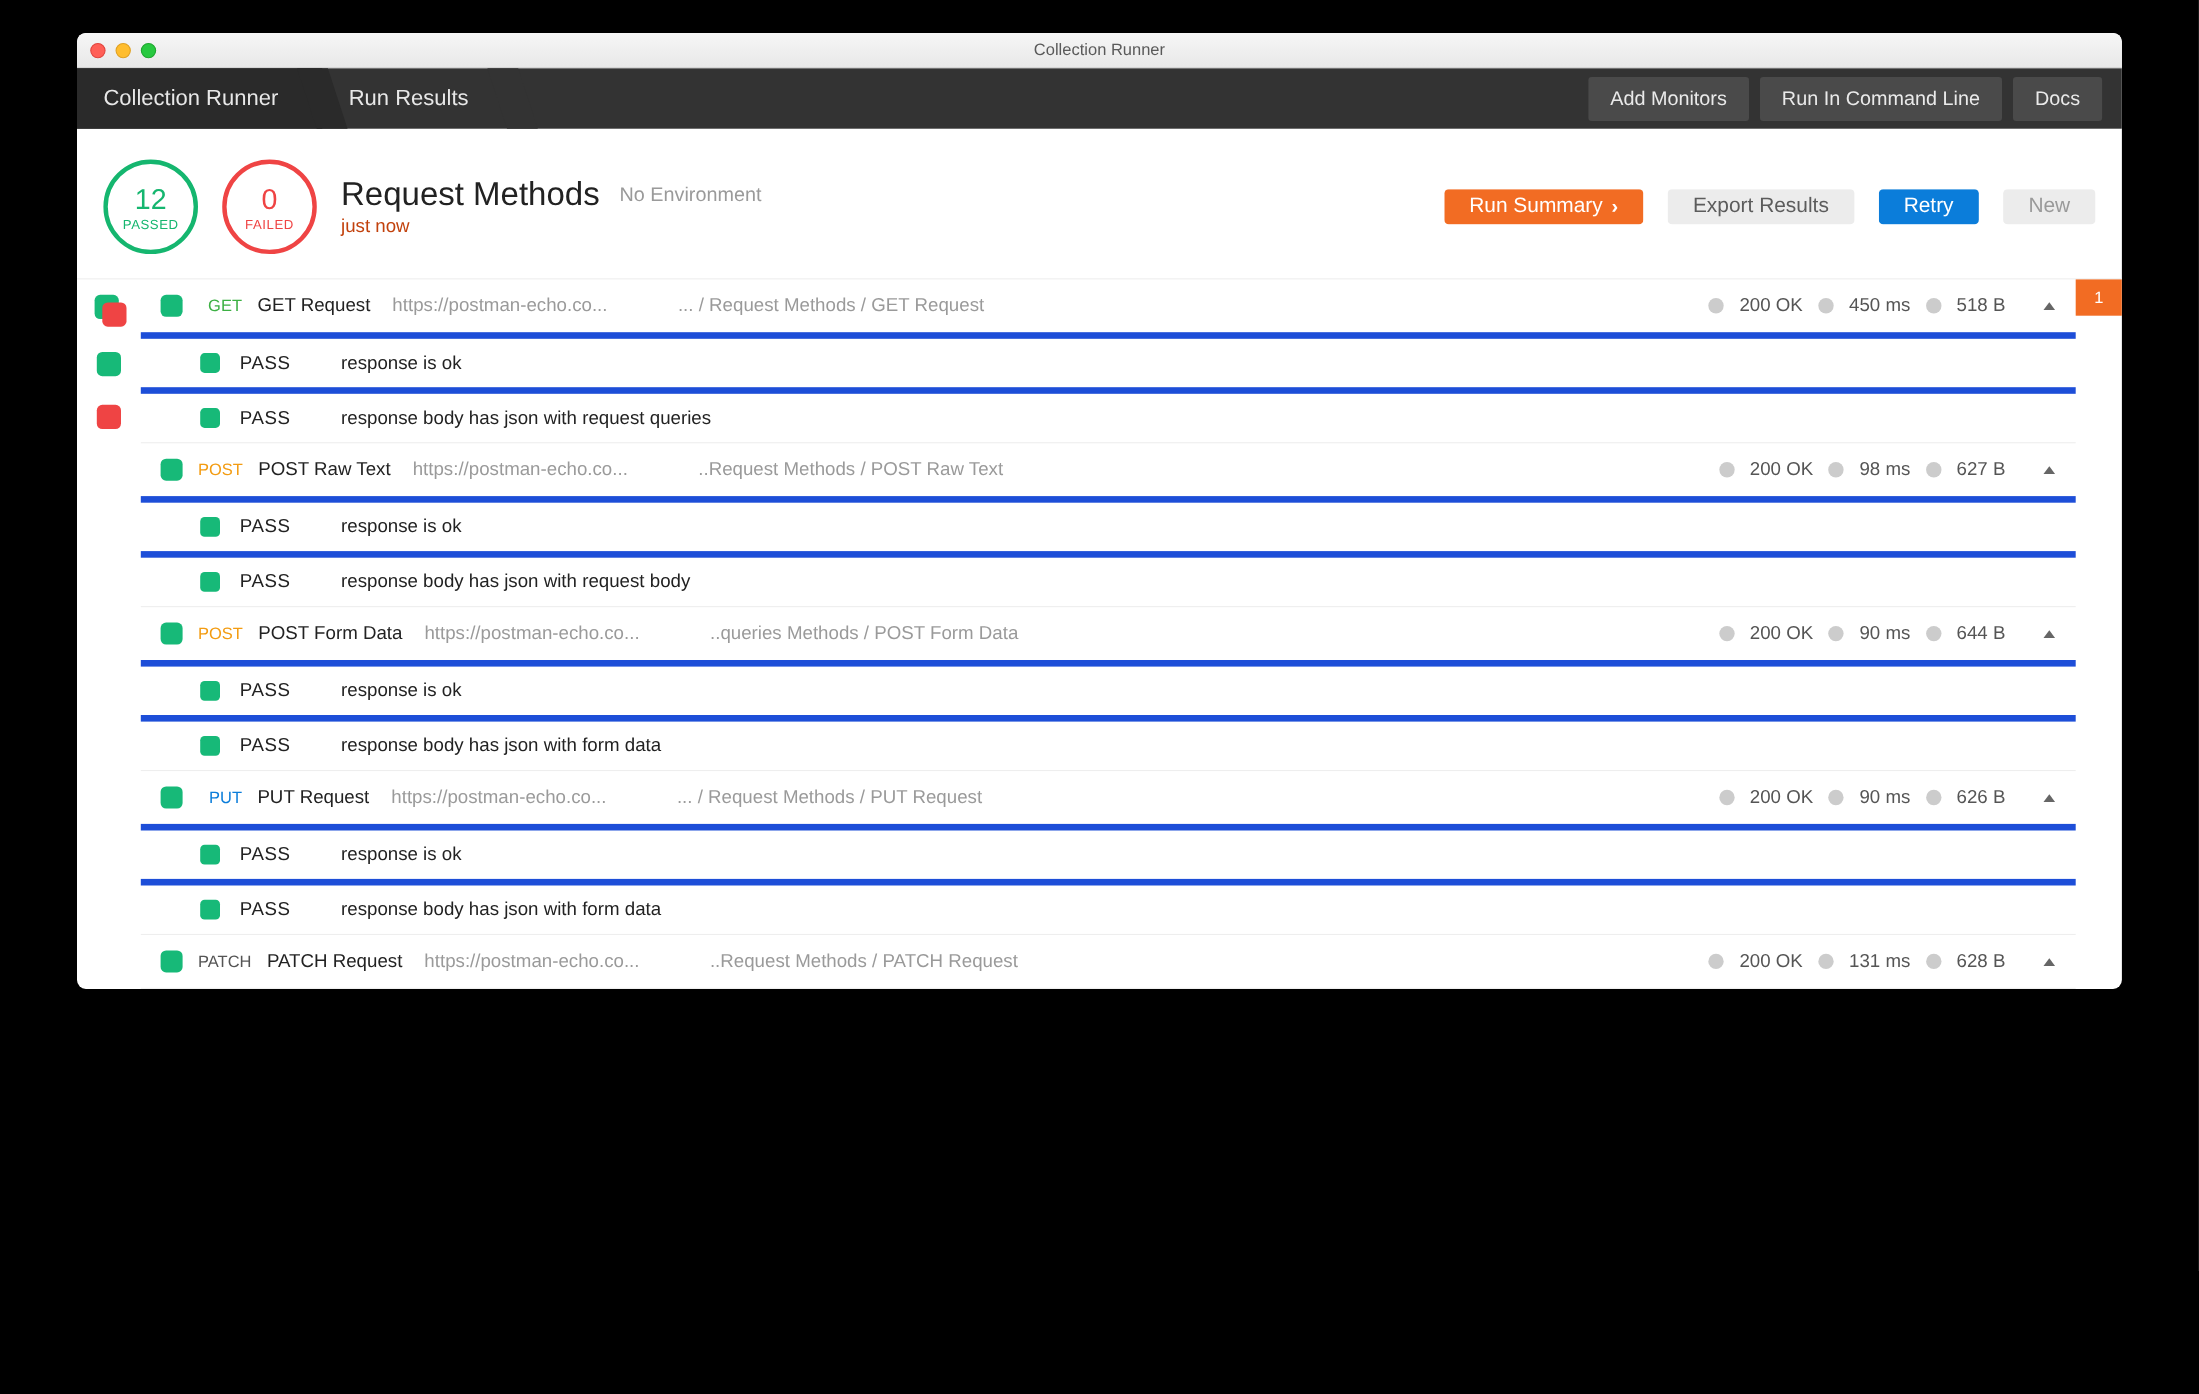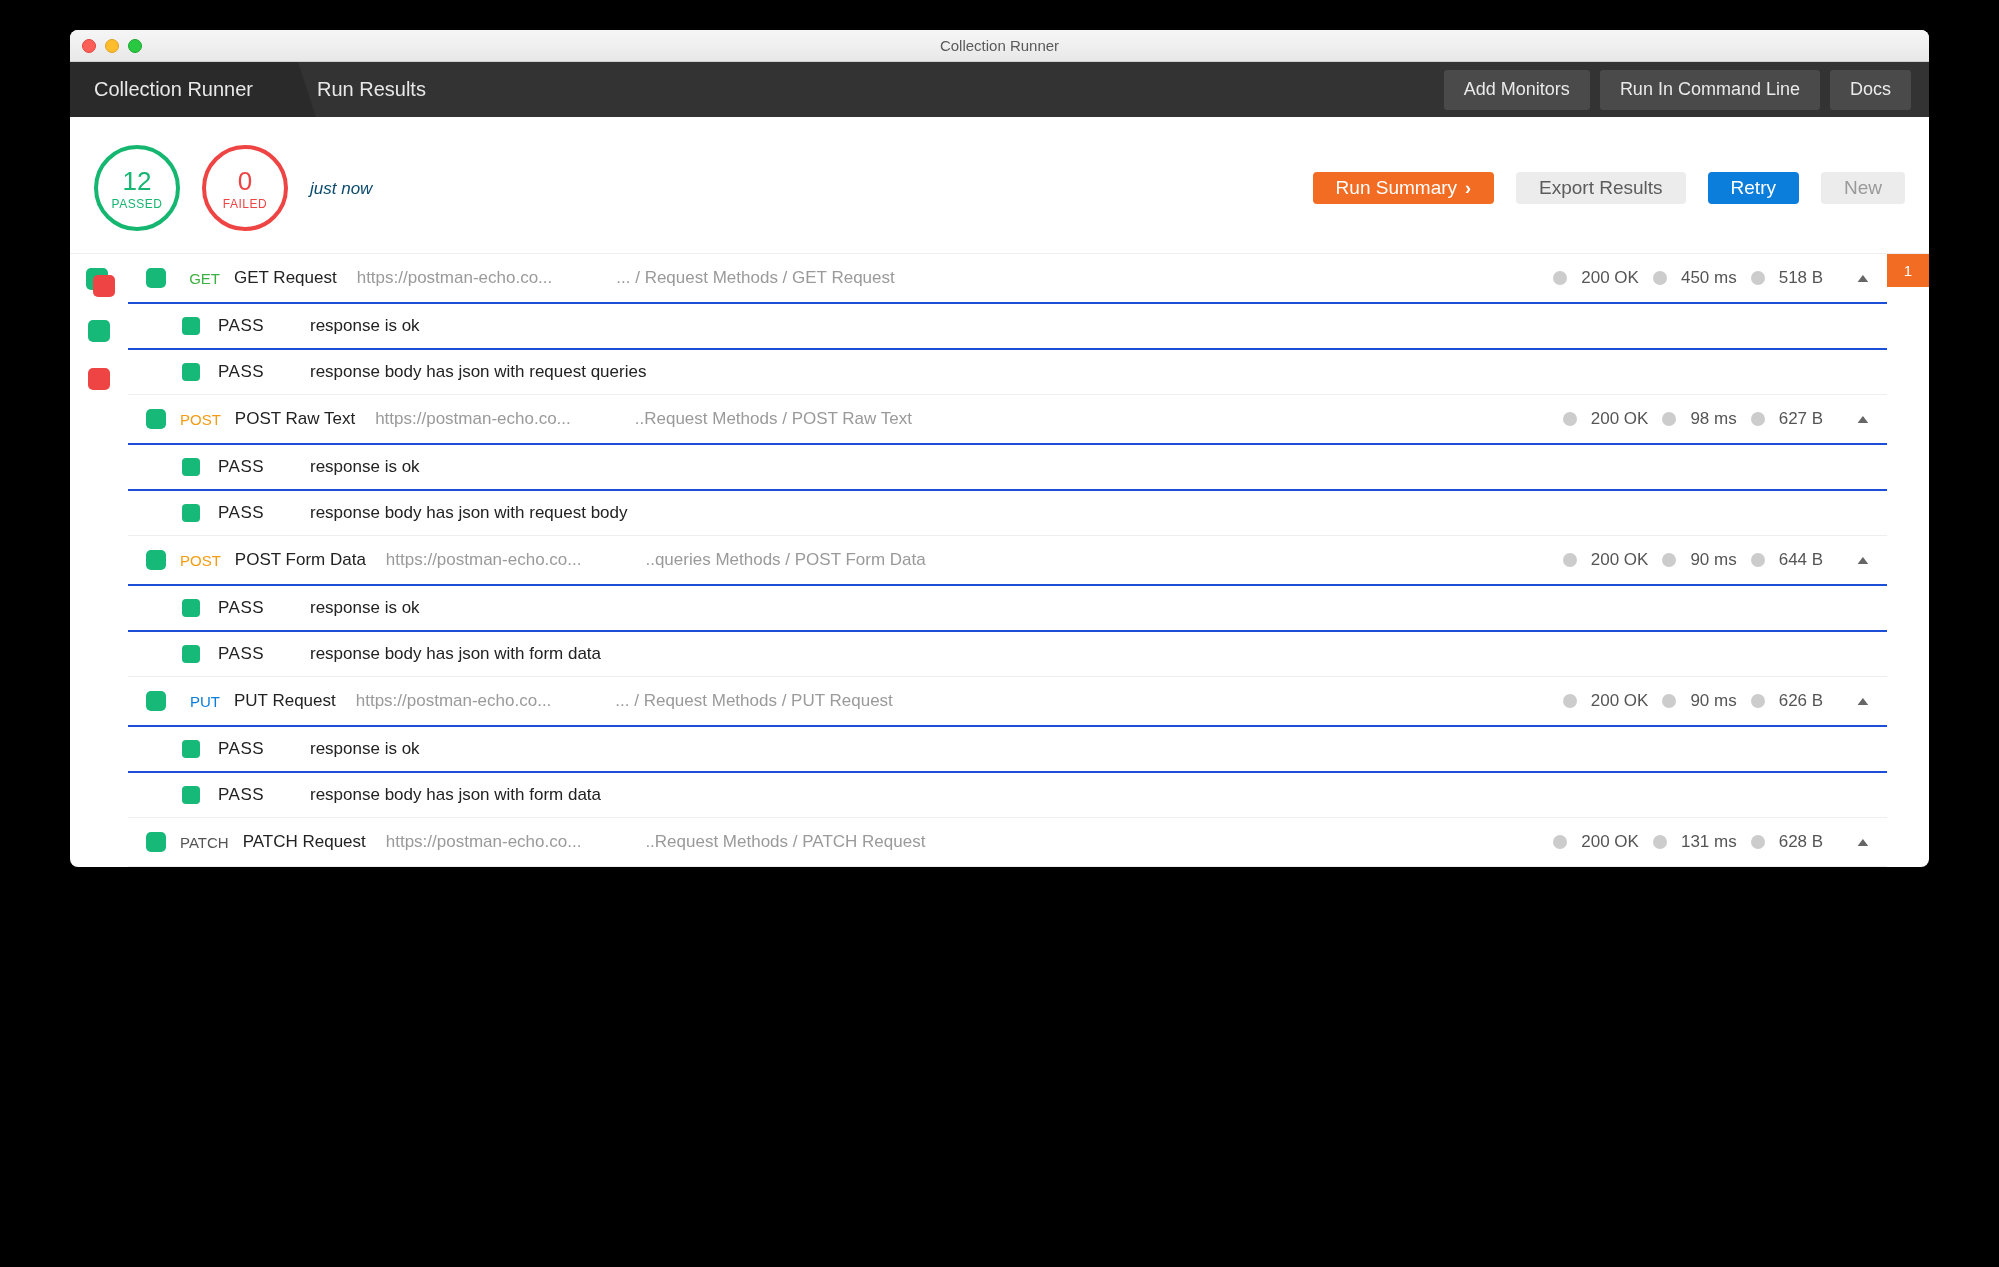--- a/index.html
+++ b/index.html
@@ -67,21 +67,21 @@
     display:flex; flex-direction:column; justify-content:center; align-items:center;
   }
   .circle.pass{ border-color:#15b66f; color:#15b66f;}
   .circle.fail{ border-color:#ef4444; color:#ef4444;}
   .circle .num{ font-size:26px; }
   .circle .lbl{ font-size:12px; letter-spacing:0.5px; }
   .title-block{ display:flex; flex-direction:column; }
   .title-row{ display:flex; gap:18px; align-items:center;}
   .page-title{ font-size:30px; color:#222; font-weight:400;}
   .env-label{ font-size:18px; color:#9a9a9a;}
-  .subtitle{ font-size:17px; color:#0c4a6e; margin-top:2px;font-style:italic;}
+  .subtitle{ font-size:17px; color:#c2410c; margin-top:2px;}
   .summary-spacer{flex:1;}
   .btn{
     height:32px; padding:0 22px; font-size:19px; border-radius:4px;
     border:1px solid transparent; cursor:pointer; display:flex; align-items:center; gap:8px;
   }
   .btn.orange{ background:#f26c23; color:#fff;}
   .btn.gray{ background:#ececec; color:#5c5c5c;}
   .btn.graylight{ background:#ececec; color:#9a9a9a;}
   .btn.blue{ background:#0b7dda; color:#fff;}
   .chev-right{ font-weight:bold; font-size:18px;}
@@ -119,21 +119,21 @@
   .url{ color:#9a9a9a; margin-left:6px;}
   .path{ color:#9a9a9a;}
   .spacer-flex{flex:1;}
   .metric-group{ display:flex; align-items:center; gap:14px; color:#777;}
   .metric-dot{ width:14px; height:14px; border-radius:50%; background:#ccc;}
   .metric{ color:#555;}
   .collapse-icon{ color:#666; font-size:12px; margin-left:20px; transform:scaleX(1.5);}
   .flex-gap{ width:36px;}
   .test-row{
     display:flex; align-items:center; gap:18px; padding:12px 18px 12px 54px;
-    font-size:17px; border-top:2px solid #1d4ed8;
+    font-size:17px; border-top:6px solid #1d4ed8;
   }
   .test-sq{ width:18px; height:18px; border-radius:4px;}
   .test-sq.pass{ background:#17b978;}
   .test-status{ color:#222; min-width:50px; letter-spacing:0.5px;}
   .test-name{ color:#222; margin-left:24px;}
 
   .iter-side{
     width:42px; display:flex; flex-direction:column;
   }
   .iter-badge{
@@ -172,20 +172,24 @@
   <div class="summary">
     <div class="circle pass">
       <div class="num">12</div>
       <div class="lbl">PASSED</div>
     </div>
     <div class="circle fail">
       <div class="num">0</div>
       <div class="lbl">FAILED</div>
     </div>
     <div class="title-block">
+      <div class="title-row">
+        <div class="page-title">Request Methods</div>
+        <div class="env-label">No Environment</div>
+      </div>
       <div class="subtitle">just now</div>
     </div>
     <div class="summary-spacer"></div>
     <button class="btn orange">
       <span>Run Summary</span>
       <span class="chev-right">›</span>
     </button>
     <button class="btn gray">Export Results</button>
     <button class="btn blue">Retry</button>
     <button class="btn graylight">New</button>

